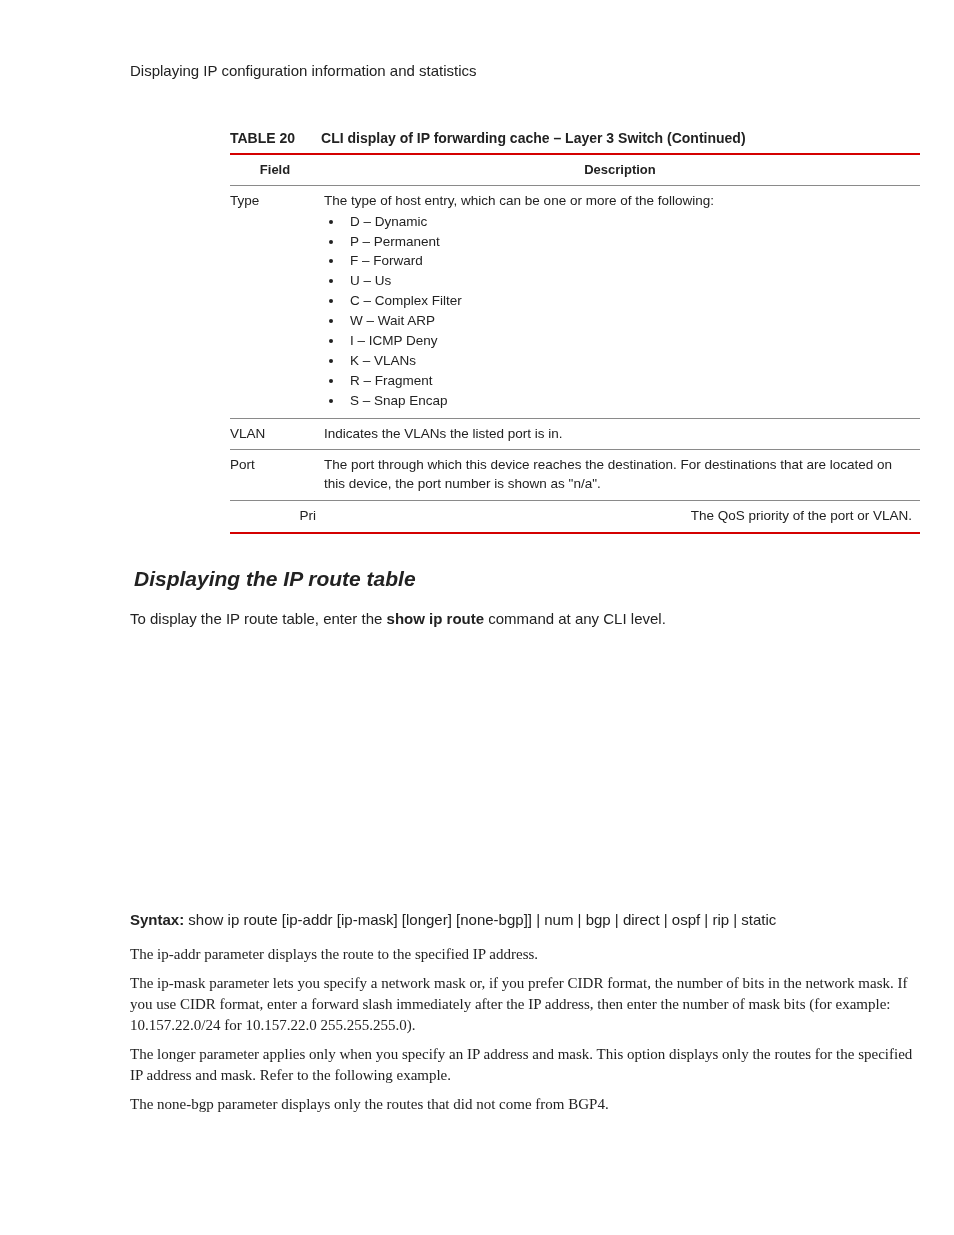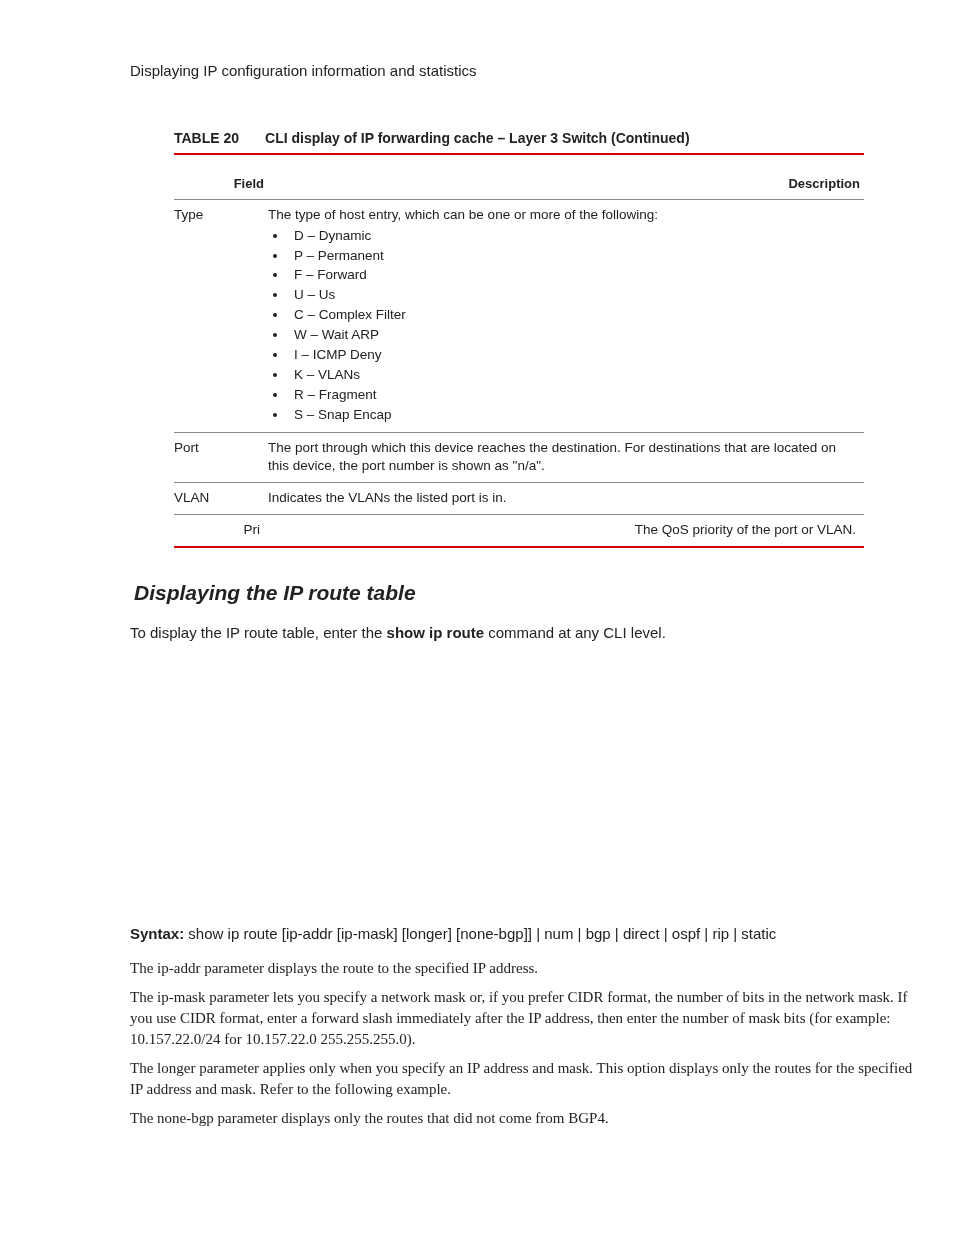--- a/index.html
+++ b/index.html
@@ -16,21 +16,21 @@
     min-height: 1235px;
     box-sizing: border-box;
     padding: 60px 36px 60px 130px;
     position: relative;
   }
   .header-title {
     font-size: 15px;
     margin-bottom: 48px;
   }
   .table-wrap {
-    margin-left: 44px;
+    margin-left: 100px;
   }
   .table-caption {
     display: flex;
     align-items: baseline;
     gap: 26px;
     margin-bottom: 4px;
   }
   .table-num {
     font-weight: 700;
     font-size: 14px;
@@ -38,24 +38,24 @@
   .table-title {
     font-weight: 700;
     font-size: 14px;
   }
   table.cli {
     border-collapse: collapse;
     width: 690px;
     border-top: 2px solid #d40000;
   }
   table.cli th {
-    text-align: right;
+    text-align: center;
     font-weight: 700;
     font-size: 13px;
-    padding: 20px 4px 6px 0;
+    padding: 6px 4px 6px 0;
     border-bottom: 1px solid #8a8a8a;
   }
   table.cli td {
     vertical-align: top;
     font-size: 13.5px;
     padding: 6px 8px 6px 0;
     border-bottom: 1px solid #8a8a8a;
   }
   table.cli tr:last-child td {
     border-bottom: 2px solid #d40000;
@@ -131,26 +131,26 @@
               <li>C – Complex Filter</li>
               <li>W – Wait ARP</li>
               <li>I – ICMP Deny</li>
               <li>K – VLANs</li>
               <li>R – Fragment</li>
               <li>S – Snap Encap</li>
             </ul>
           </td>
         </tr>
         <tr>
+          <td class="field">VLAN</td>
+          <td>Indicates the VLANs the listed port is in.</td>
+        </tr>
+        <tr>
           <td class="field">Port</td>
           <td>The port through which this device reaches the destination.  For destinations that are located on this device, the port number is shown as "n/a".</td>
-        </tr>
-        <tr>
-          <td class="field">VLAN</td>
-          <td>Indicates the VLANs the listed port is in.</td>
         </tr>
         <tr>
           <td class="field">Pri</td>
           <td>The QoS priority of the port or VLAN.</td>
         </tr>
       </tbody>
     </table>
   </div>
 
   <h2 class="subhead">Displaying the IP route table</h2>

